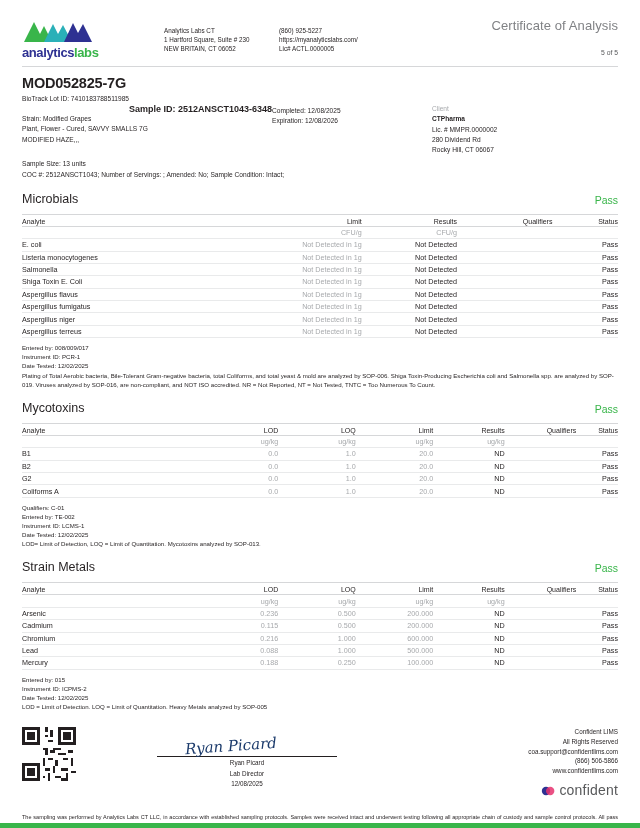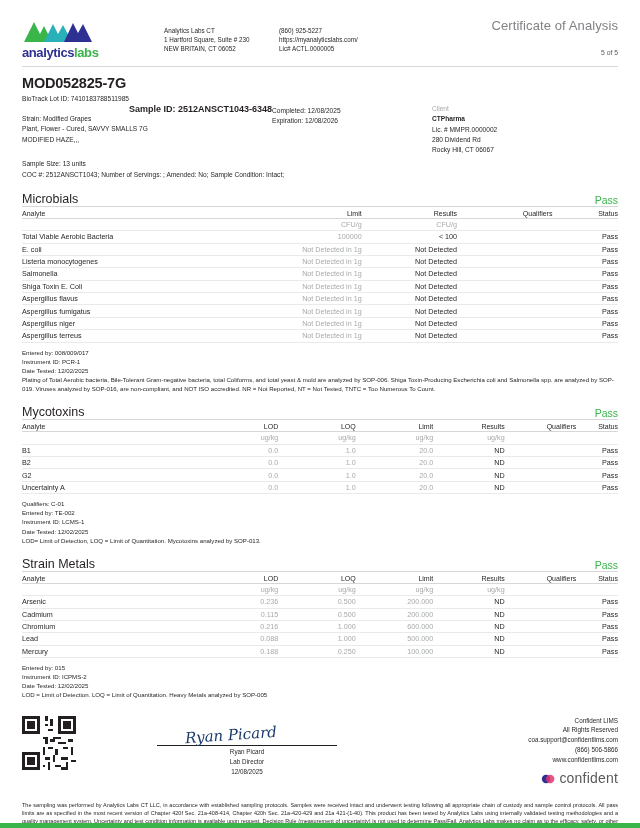--- a/index.html
+++ b/index.html
@@ -35,21 +35,21 @@
   .info-grid { display:flex; }
   .info-col-a { width: 250px; }
   .info-col-b { width: 160px; }
   .info-col-c { width: 180px; }
   .info-line { font-size:6.6px; line-height:1.55; }
   .bold { font-weight:700; }
   .sid { font-size:9px; font-weight:700;text-align:right; }
 
   
   .section { margin-top: 12px; }
-  .section-head { display:flex; align-items:flex-end; justify-content:space-between; border-bottom:1px solid #d6d7d9; padding-bottom:0;}
+  .section-head { display:flex; align-items:flex-end; justify-content:space-between; border-bottom:1px solid #d6d7d9; padding-bottom:8px;}
   .section-name { font-size:12.5px; font-weight:400; }
   .section-status { font-size:10.5px; color:#39b54a; font-weight:400; }
 
   table.res { width:100%; border-collapse:collapse; margin-top:2px; }
   table.res th { font-size:7px; font-weight:400; color:#231f20; text-align:right; padding:1px 0 1px 0; border-bottom:1px solid #d6d7d9;}
   table.res th.lft { text-align:left; }
   table.res td { font-size:7.2px; padding:1.2px 0; border-bottom:1px solid #e9eaeb; }
   table.res td.lft { text-align:left; }
   table.res td.rgt { text-align:right; }
   .unitrow td { color:#a7a9ac; font-size:6.6px; border-bottom:1px solid #e9eaeb; padding-bottom:2px;}
@@ -158,27 +158,20 @@
         </tr>
       </thead>
       <tbody id="microbials-body">
         <tr class="unitrow">
           <td class="lft"></td>
           <td class="rgt muted">CFU/g</td>
           <td class="rgt muted">CFU/g</td>
           <td></td>
             <td></td>
         </tr>
-      <tr>
-            <td class="lft">Total Viable Aerobic Bacteria</td>
-            <td class="rgt muted">100000</td>
-            <td class="rgt">&lt; 100</td>
-            <td class="rgt"></td>
-            <td class="rgt">Pass</td>
-          </tr>
           <tr>
             <td class="lft">E. coli</td>
             <td class="rgt muted">Not Detected in 1g</td>
             <td class="rgt">Not Detected</td>
             <td class="rgt"></td>
             <td class="rgt">Pass</td>
           </tr>
           <tr>
             <td class="lft">Listeria monocytogenes</td>
             <td class="rgt muted">Not Detected in 1g</td>
@@ -284,21 +277,21 @@
           <tr>
             <td class="lft">G2</td>
             <td class="rgt muted">0.0</td>
             <td class="rgt muted">1.0</td>
             <td class="rgt muted">20.0</td>
             <td class="rgt">ND</td>
             <td class="rgt"></td>
             <td class="rgt">Pass</td>
           </tr>
           <tr>
-            <td class="lft">Uncertainty A</td>
+            <td class="lft">Coliforms A</td>
             <td class="rgt muted">0.0</td>
             <td class="rgt muted">1.0</td>
             <td class="rgt muted">20.0</td>
             <td class="rgt">ND</td>
             <td class="rgt"></td>
             <td class="rgt">Pass</td>
           </tr>
         </tbody>
     </table>
     <div class="foot-note" style="white-space:pre-line">Qualifiers: C-01

